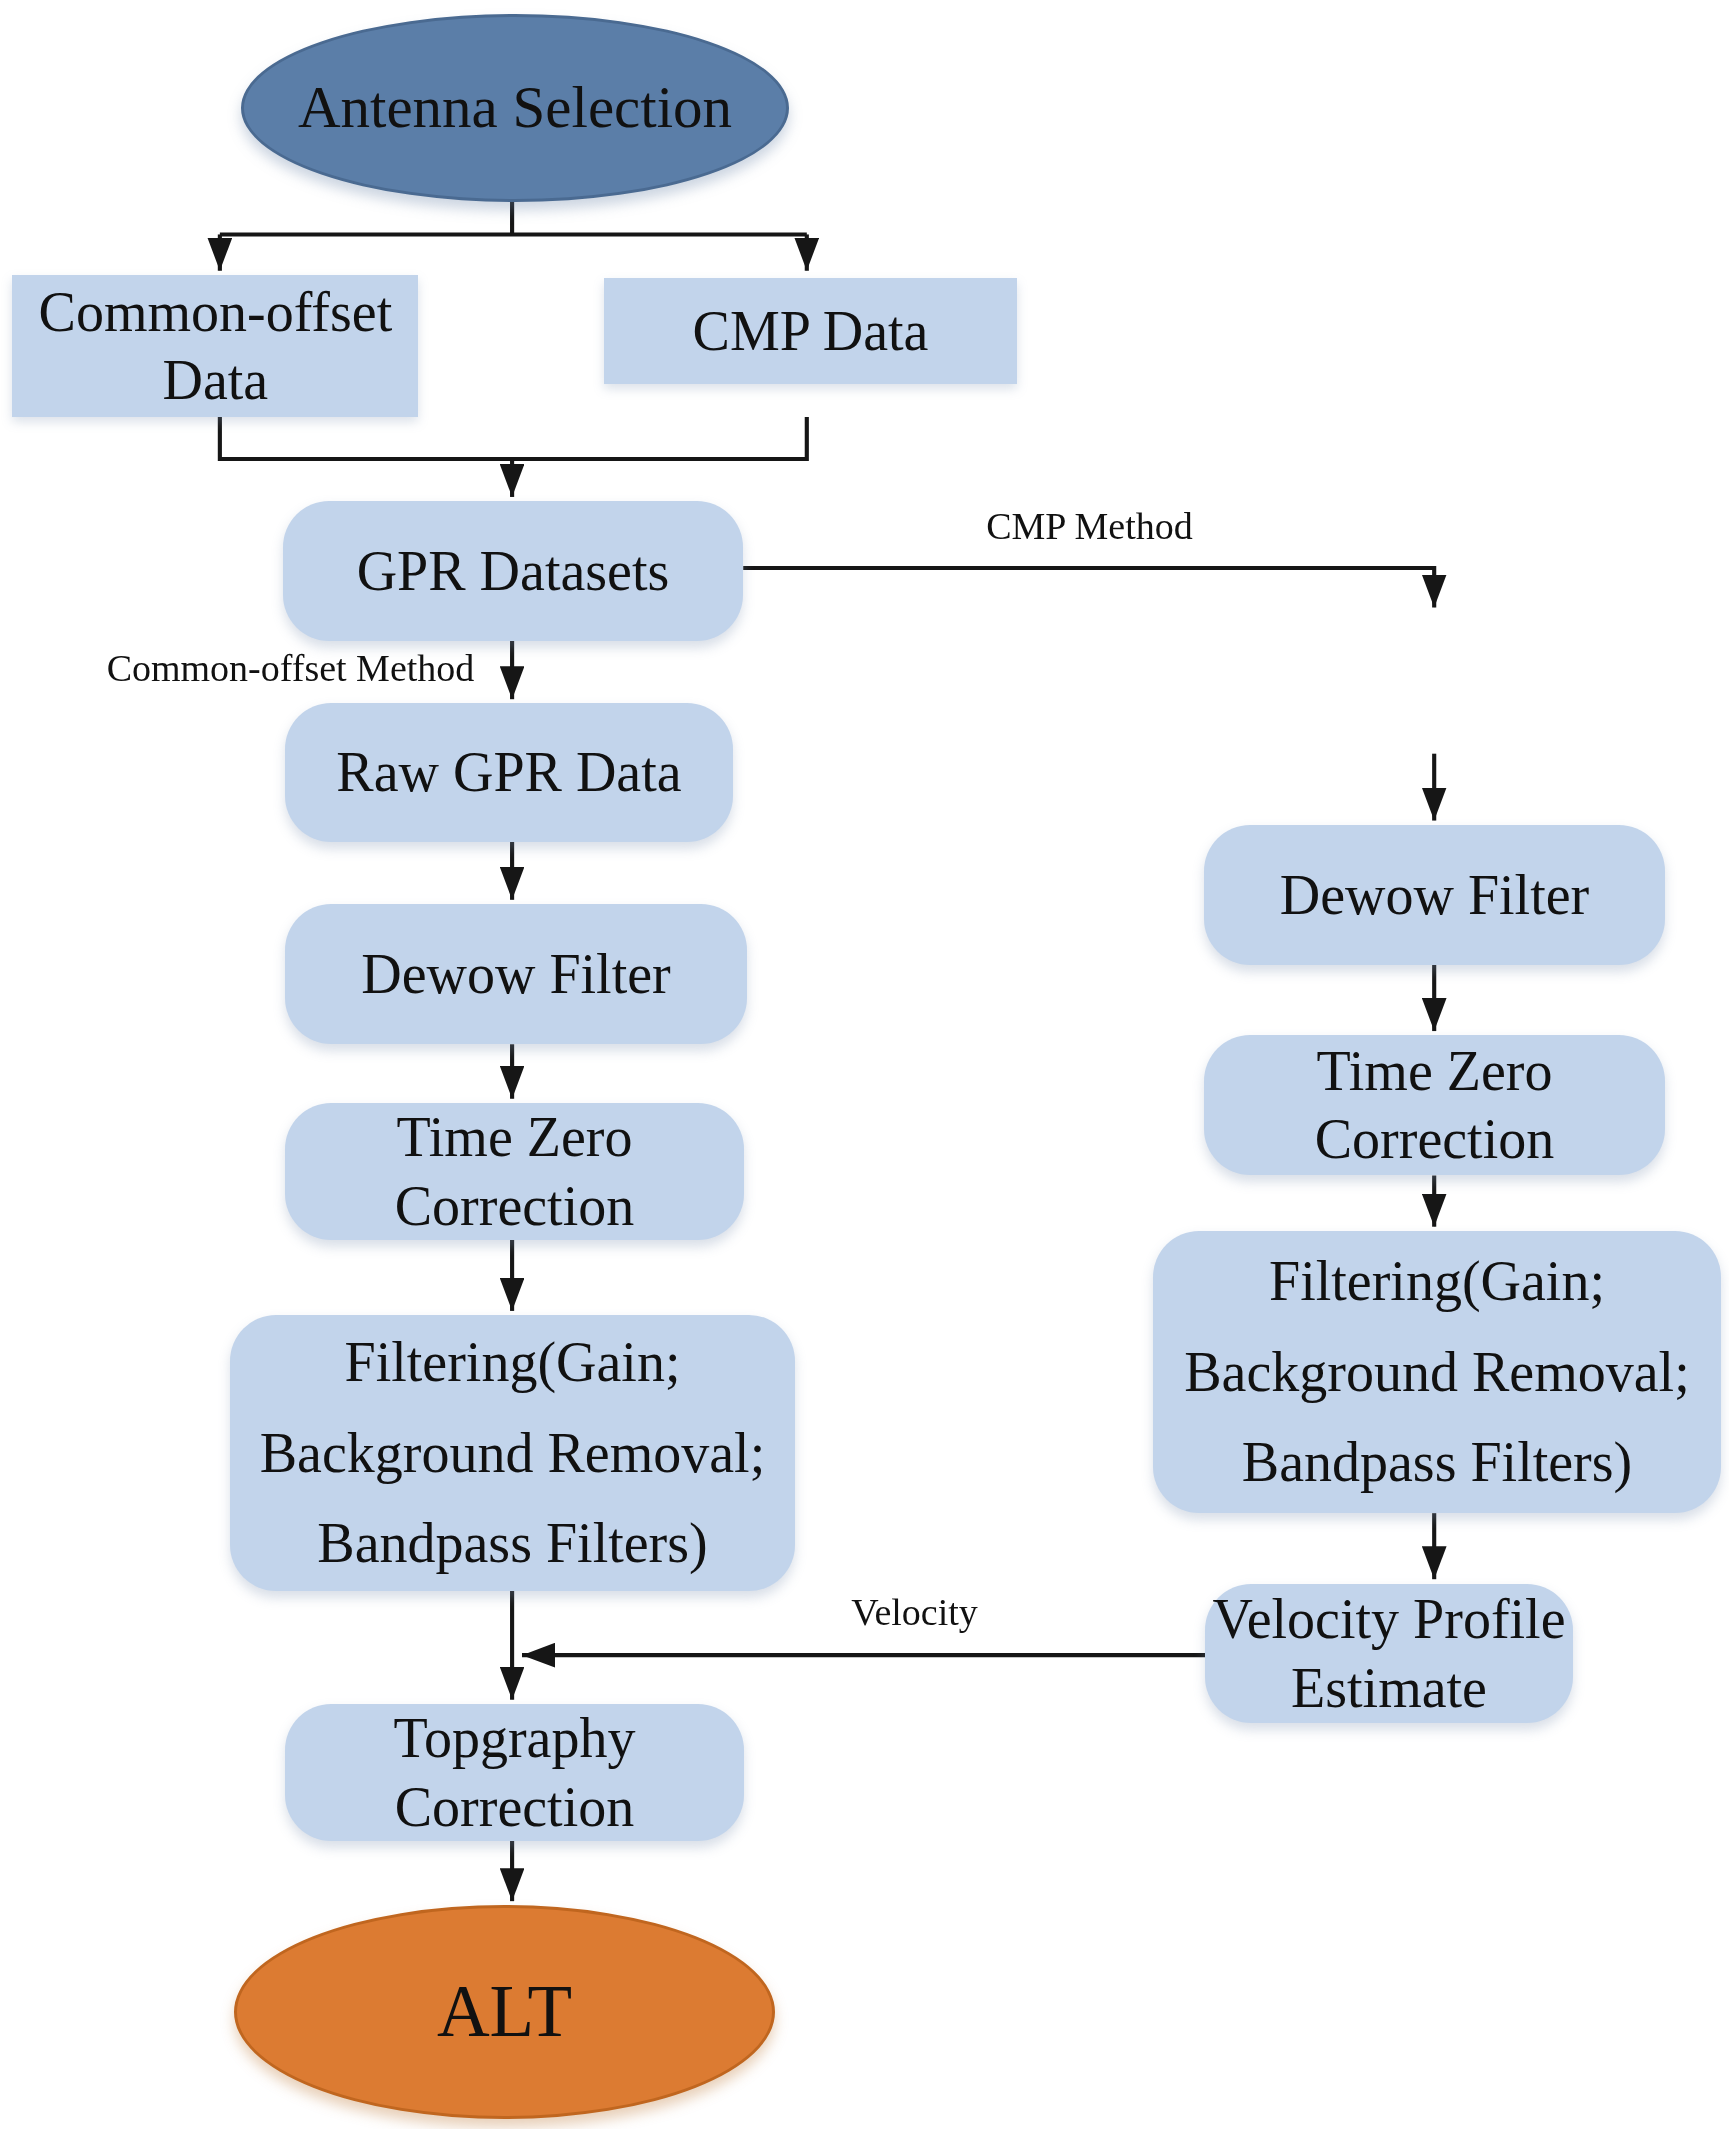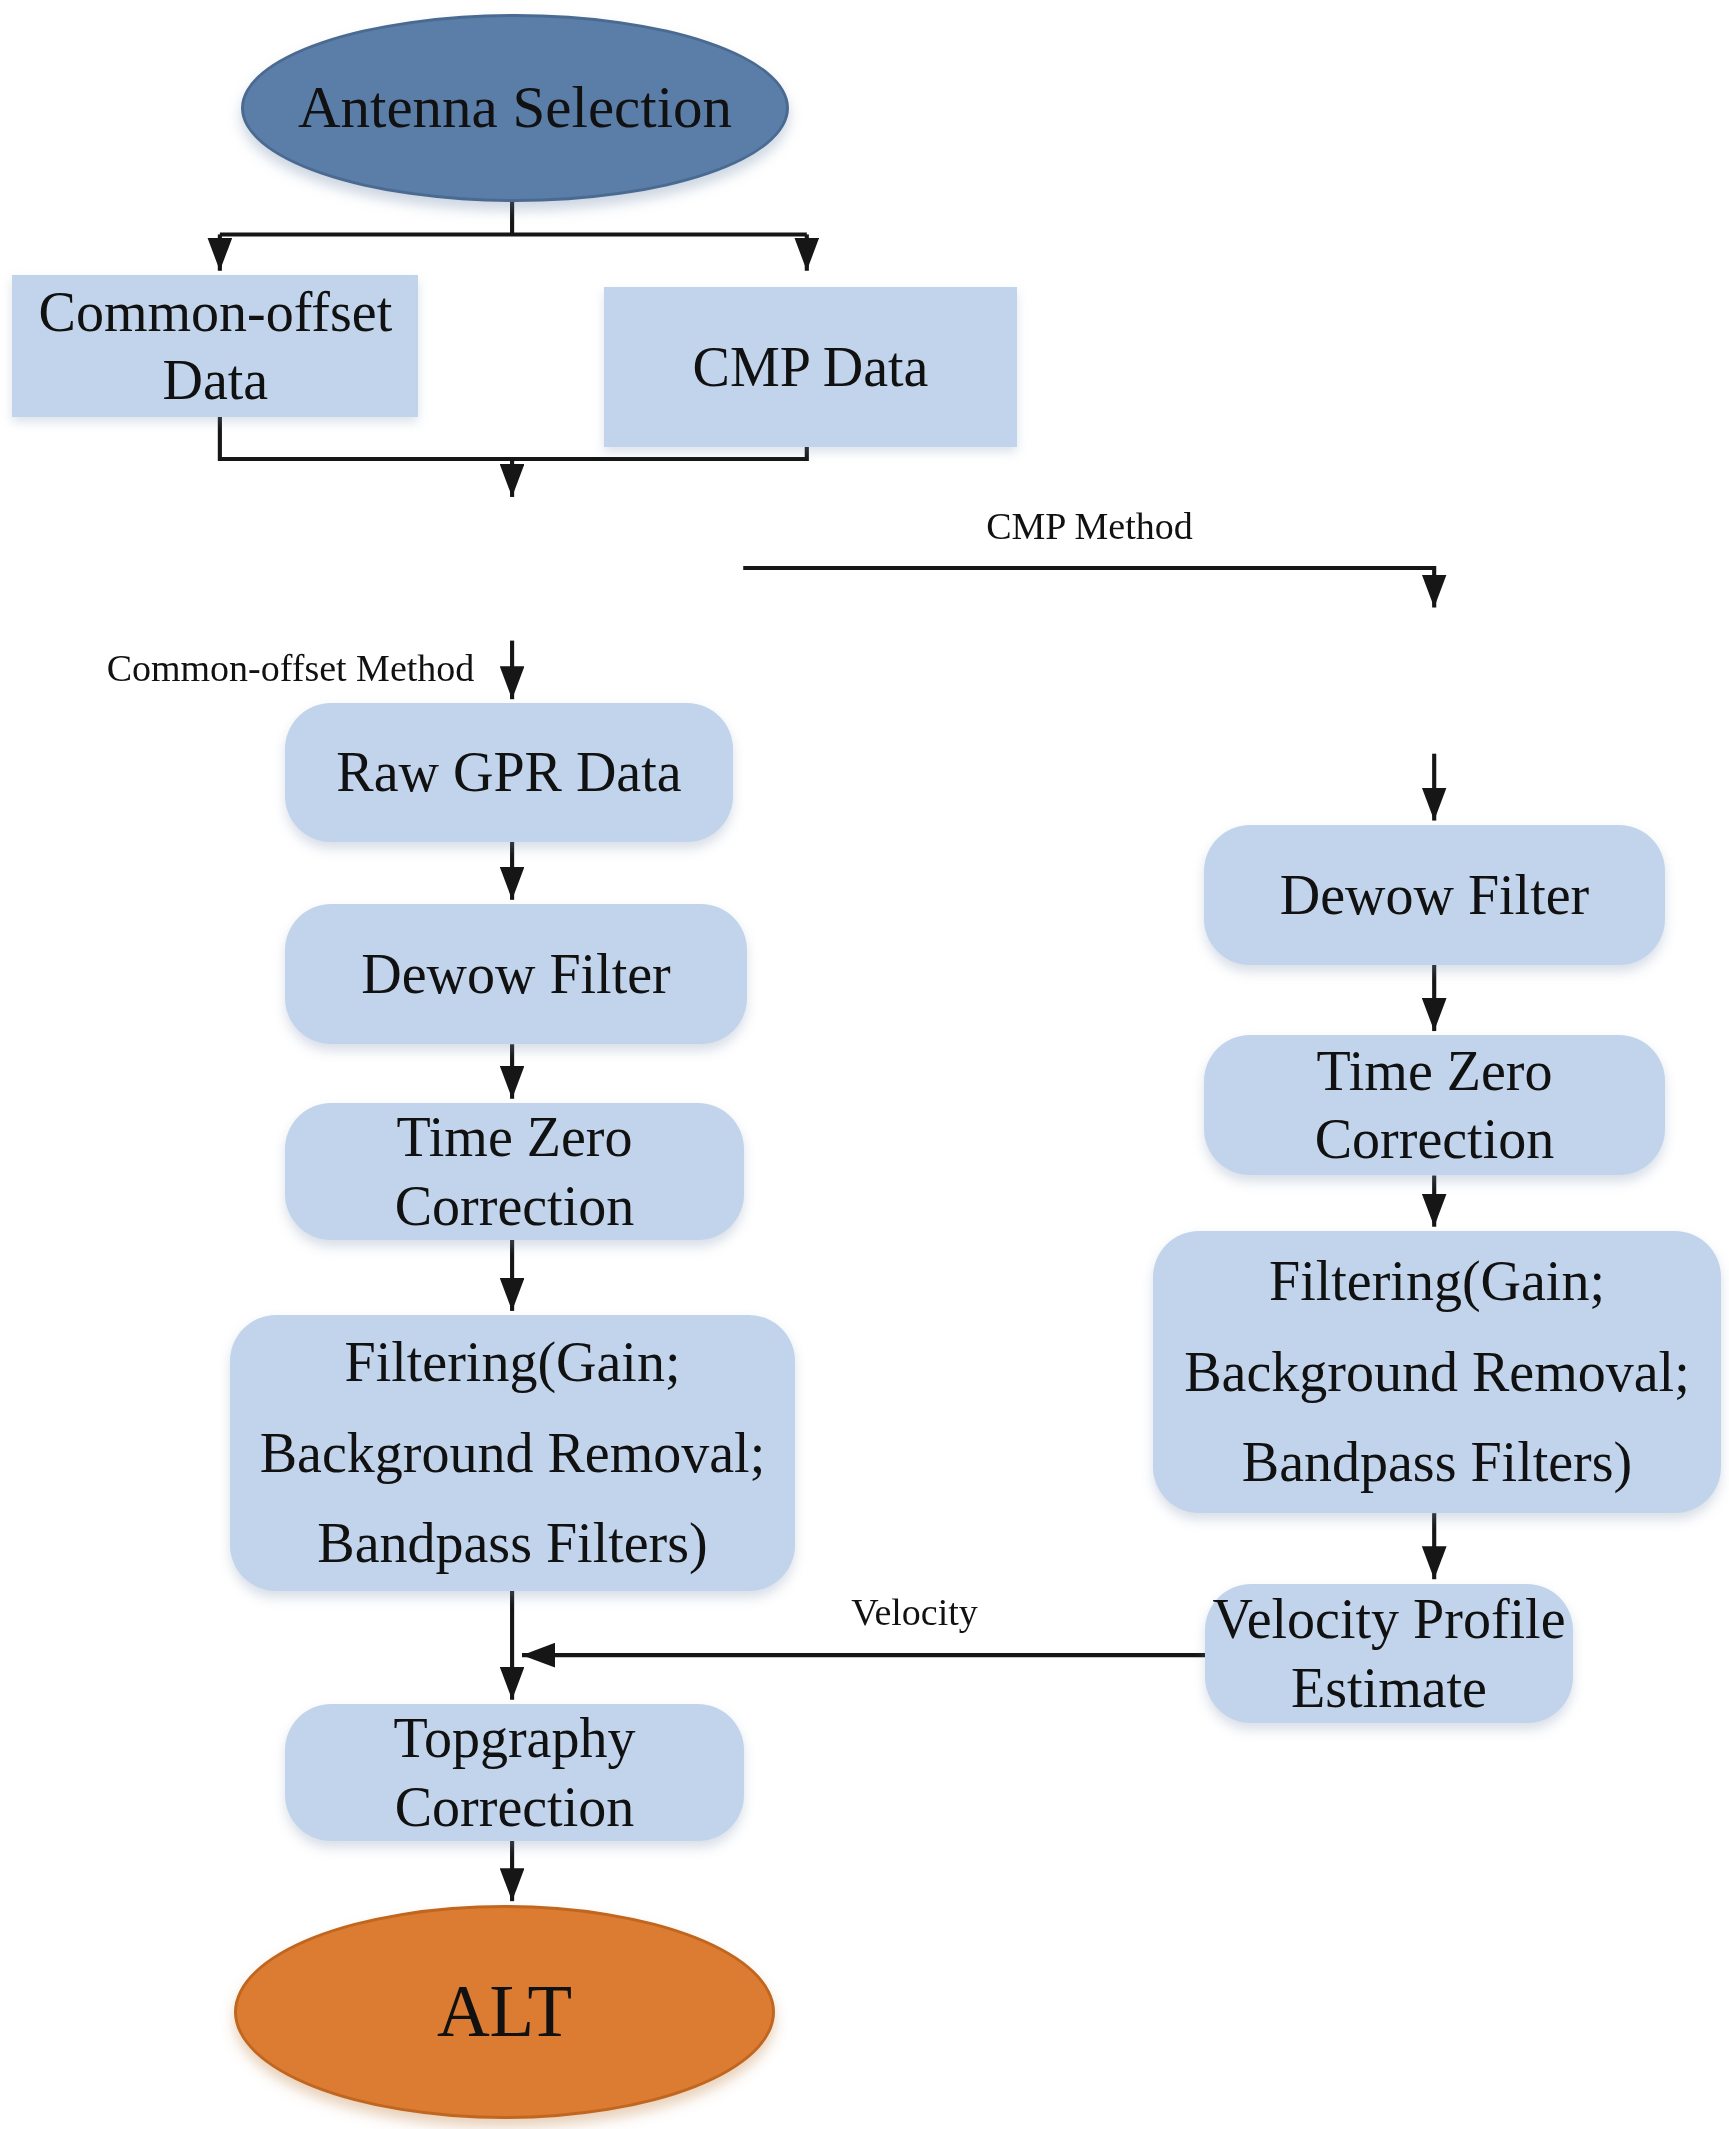--- a/index.html
+++ b/index.html
@@ -97,22 +97,23 @@
       <path d="M1737,1833 V1913" marker-end="url(#arrow)"></path>
 
       <path d="M1460,2005 H632" marker-end="url(#arrow)"></path>
     </g>
   </svg>
 
   <div class="node ellipse start" style="left:241px;top:14px;width:542px;height:182px;">Antenna Selection</div>
 
   <div class="node rect" style="left:12.4px;top:275px;width:406px;height:142px;">Common-offset
 Data</div>
-  <div class="node rect" style="left:604px;top:287px;width:413px;height:160px;">CMP Data</div>
+  <div class="node rect" style="left:604px;top:278px;width:413px;height:106px;">CMP Data</div>
 
+  <div class="node rounded" style="left:283px;top:501px;width:460px;height:140px;">GPR Datasets</div>
 
   <div class="node rounded" style="left:285px;top:703px;width:448px;height:139px;">Raw GPR Data</div>
   <div class="node rounded" style="left:285px;top:904px;width:462px;height:140px;">Dewow Filter</div>
   <div class="node rounded" style="left:285px;top:1103px;width:459px;height:137px;">Time Zero
 Correction</div>
   <div class="node rounded filtering" style="left:230px;top:1315px;width:565px;height:276px;">Filtering(Gain;
 Background Removal;
 Bandpass Filters)</div>
   <div class="node rounded" style="left:285px;top:1704px;width:459px;height:137px;">Topgraphy
 Correction</div>

